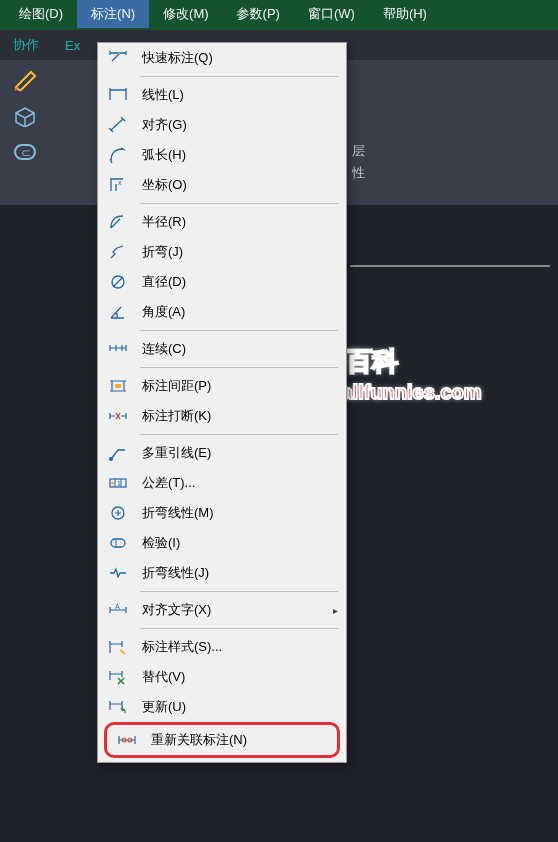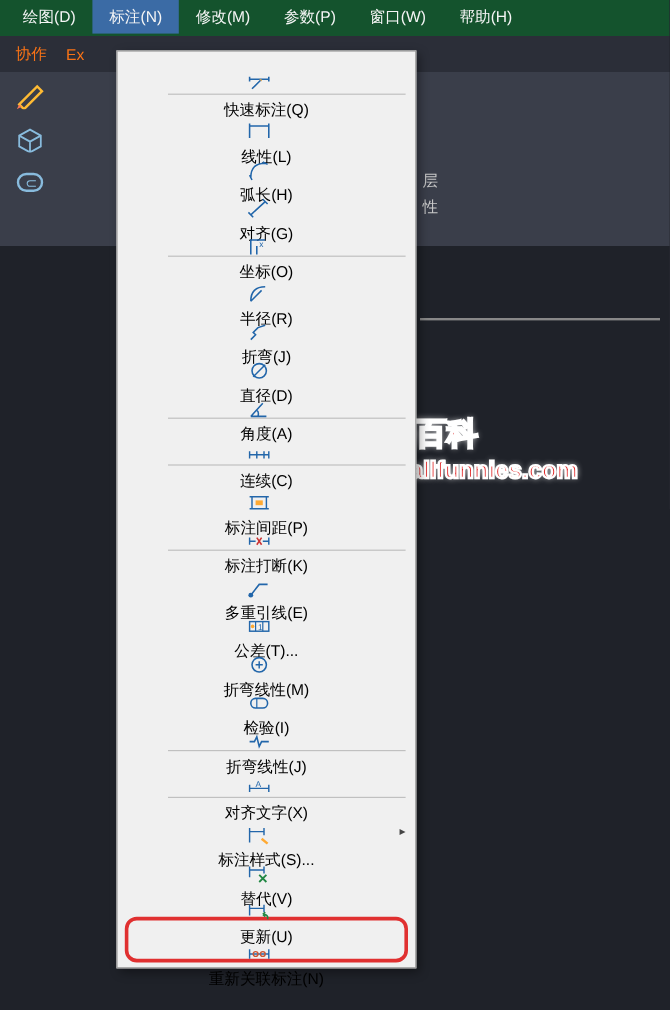--- a/index.html
+++ b/index.html
@@ -26,21 +26,22 @@
       cursor: pointer;
     }
     .menu-item.active {
       background: #3b6ba5;
     }
     .secondbar {
       display: flex;
       height: 30px;
       padding: 0 5px;
       align-items: center;
-      color: #f97316;
+      gap: 10px;
+      color: #14b8a6;
     }
     .secondbar span { padding: 3px 8px; }
     .toolbar-area {
       display: flex;
       height: 145px;
       background: #3a3e4a;
     }
     .left-tools {
       width: 95px;
       padding: 8px 10px;
@@ -100,24 +101,23 @@
       width: 250px;
       background: #f0f0f0;
       border: 1px solid #999;
       box-shadow: 3px 3px 8px rgba(0,0,0,0.4);
       z-index: 10;
     }
     .menu-row {
       display: flex;
       align-items: center;
       height: 30px;
-      padding: 16px 8px;
+      padding: 0 8px;
       color: #000;
       cursor: pointer;
-      flex-direction: column;
     }
     .menu-icon {
       width: 24px;
       height: 24px;
       margin-right: 12px;
       display: flex;
       align-items: center;
       justify-content: center;
       flex-shrink: 0;
     }
@@ -301,32 +301,32 @@
     <div class="menu-icon">
         <svg width="20" height="18">
           <path d="M2 4 L18 4 M2 2 L2 14 M18 2 L18 14" stroke="#2266aa" stroke-width="1.3" fill="none"></path>
         </svg>
       </div>
     <span>线性(L)</span>
   </div>
   <div class="menu-row">
     <div class="menu-icon">
         <svg width="20" height="18">
+          <path d="M3 14 L15 3 M1 12 L5 16 M13 1 L17 5" stroke="#2266aa" stroke-width="1.3" fill="none"></path>
+        </svg>
+      </div>
+    <span>对齐(G)</span>
+  </div>
+  <div class="menu-row">
+    <div class="menu-icon">
+        <svg width="20" height="18">
           <path d="M3 15 Q3 3 15 3 M2 13 L4 17 M13 2 L17 4" stroke="#2266aa" stroke-width="1.3" fill="none"></path>
         </svg>
       </div>
     <span>弧长(H)</span>
-  </div>
-  <div class="menu-row">
-    <div class="menu-icon">
-        <svg width="20" height="18">
-          <path d="M3 14 L15 3 M1 12 L5 16 M13 1 L17 5" stroke="#2266aa" stroke-width="1.3" fill="none"></path>
-        </svg>
-      </div>
-    <span>对齐(G)</span>
   </div>
   <div class="menu-row">
     <div class="menu-icon">
         <svg width="20" height="18">
           <path d="M3 15 L3 3 L15 3 M8 15 L8 8" stroke="#2266aa" stroke-width="1.3" fill="none"></path>
           <text x="10" y="9" font-size="7" fill="#2266aa">x</text>
         </svg>
       </div>
     <span>坐标(O)</span>
   </div>

